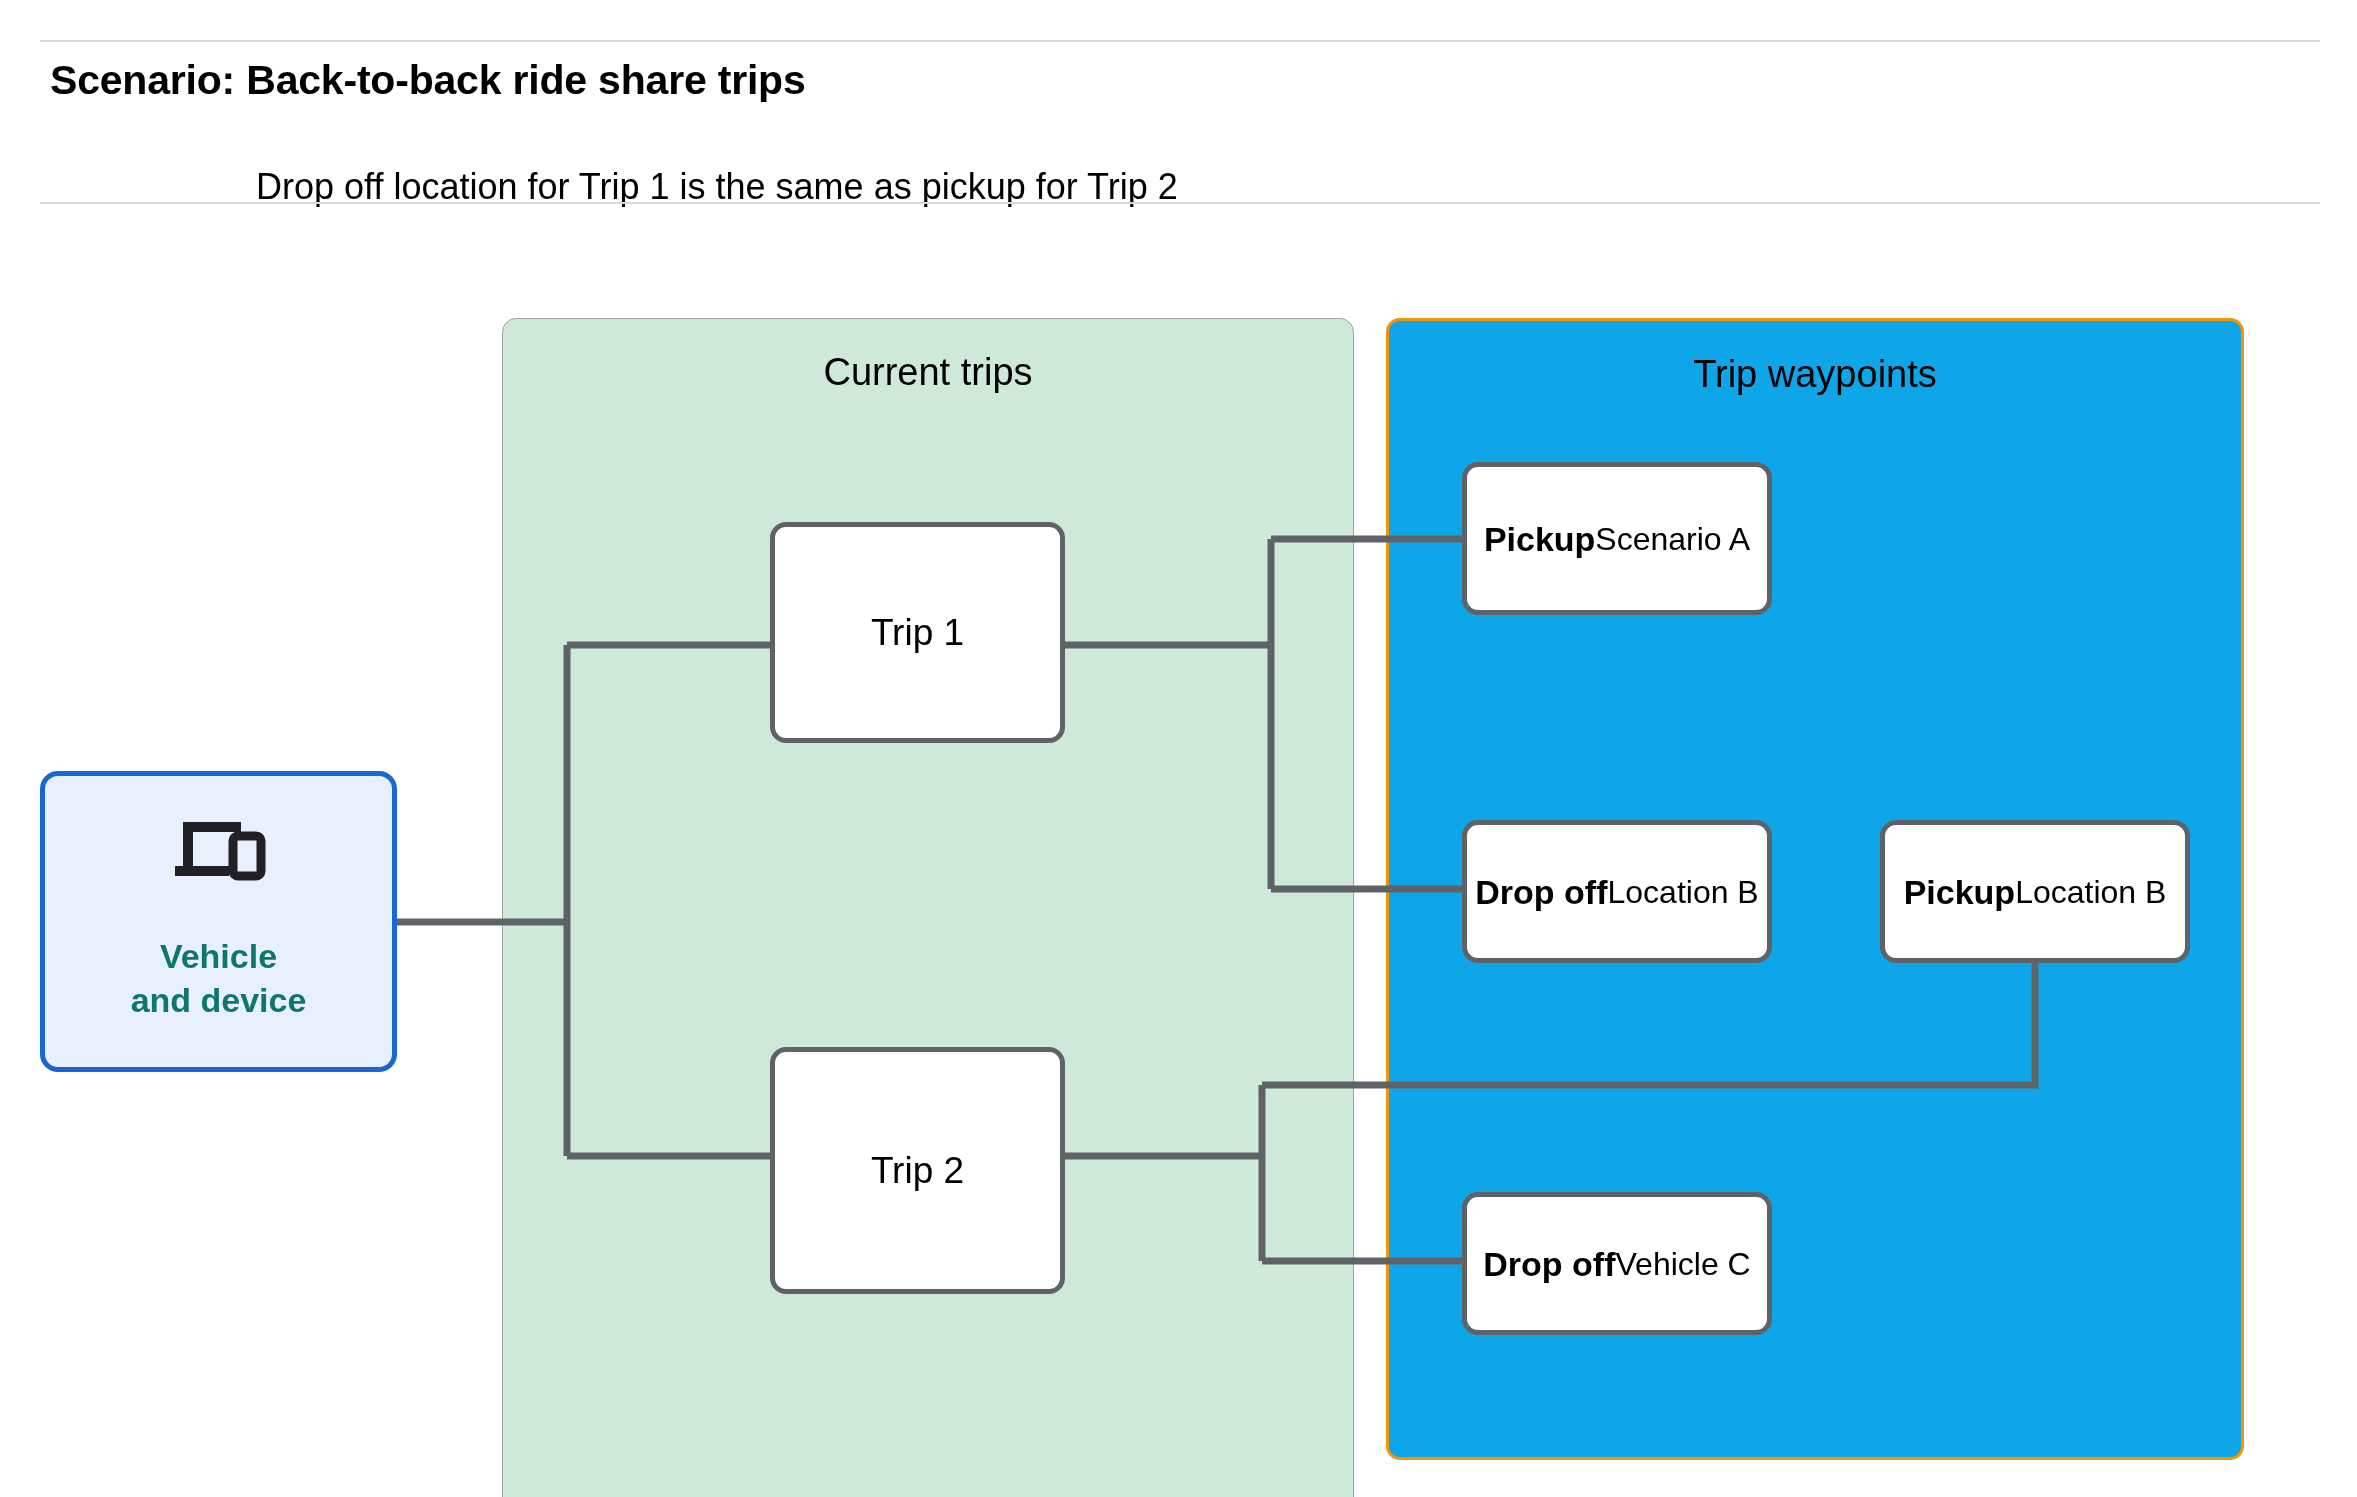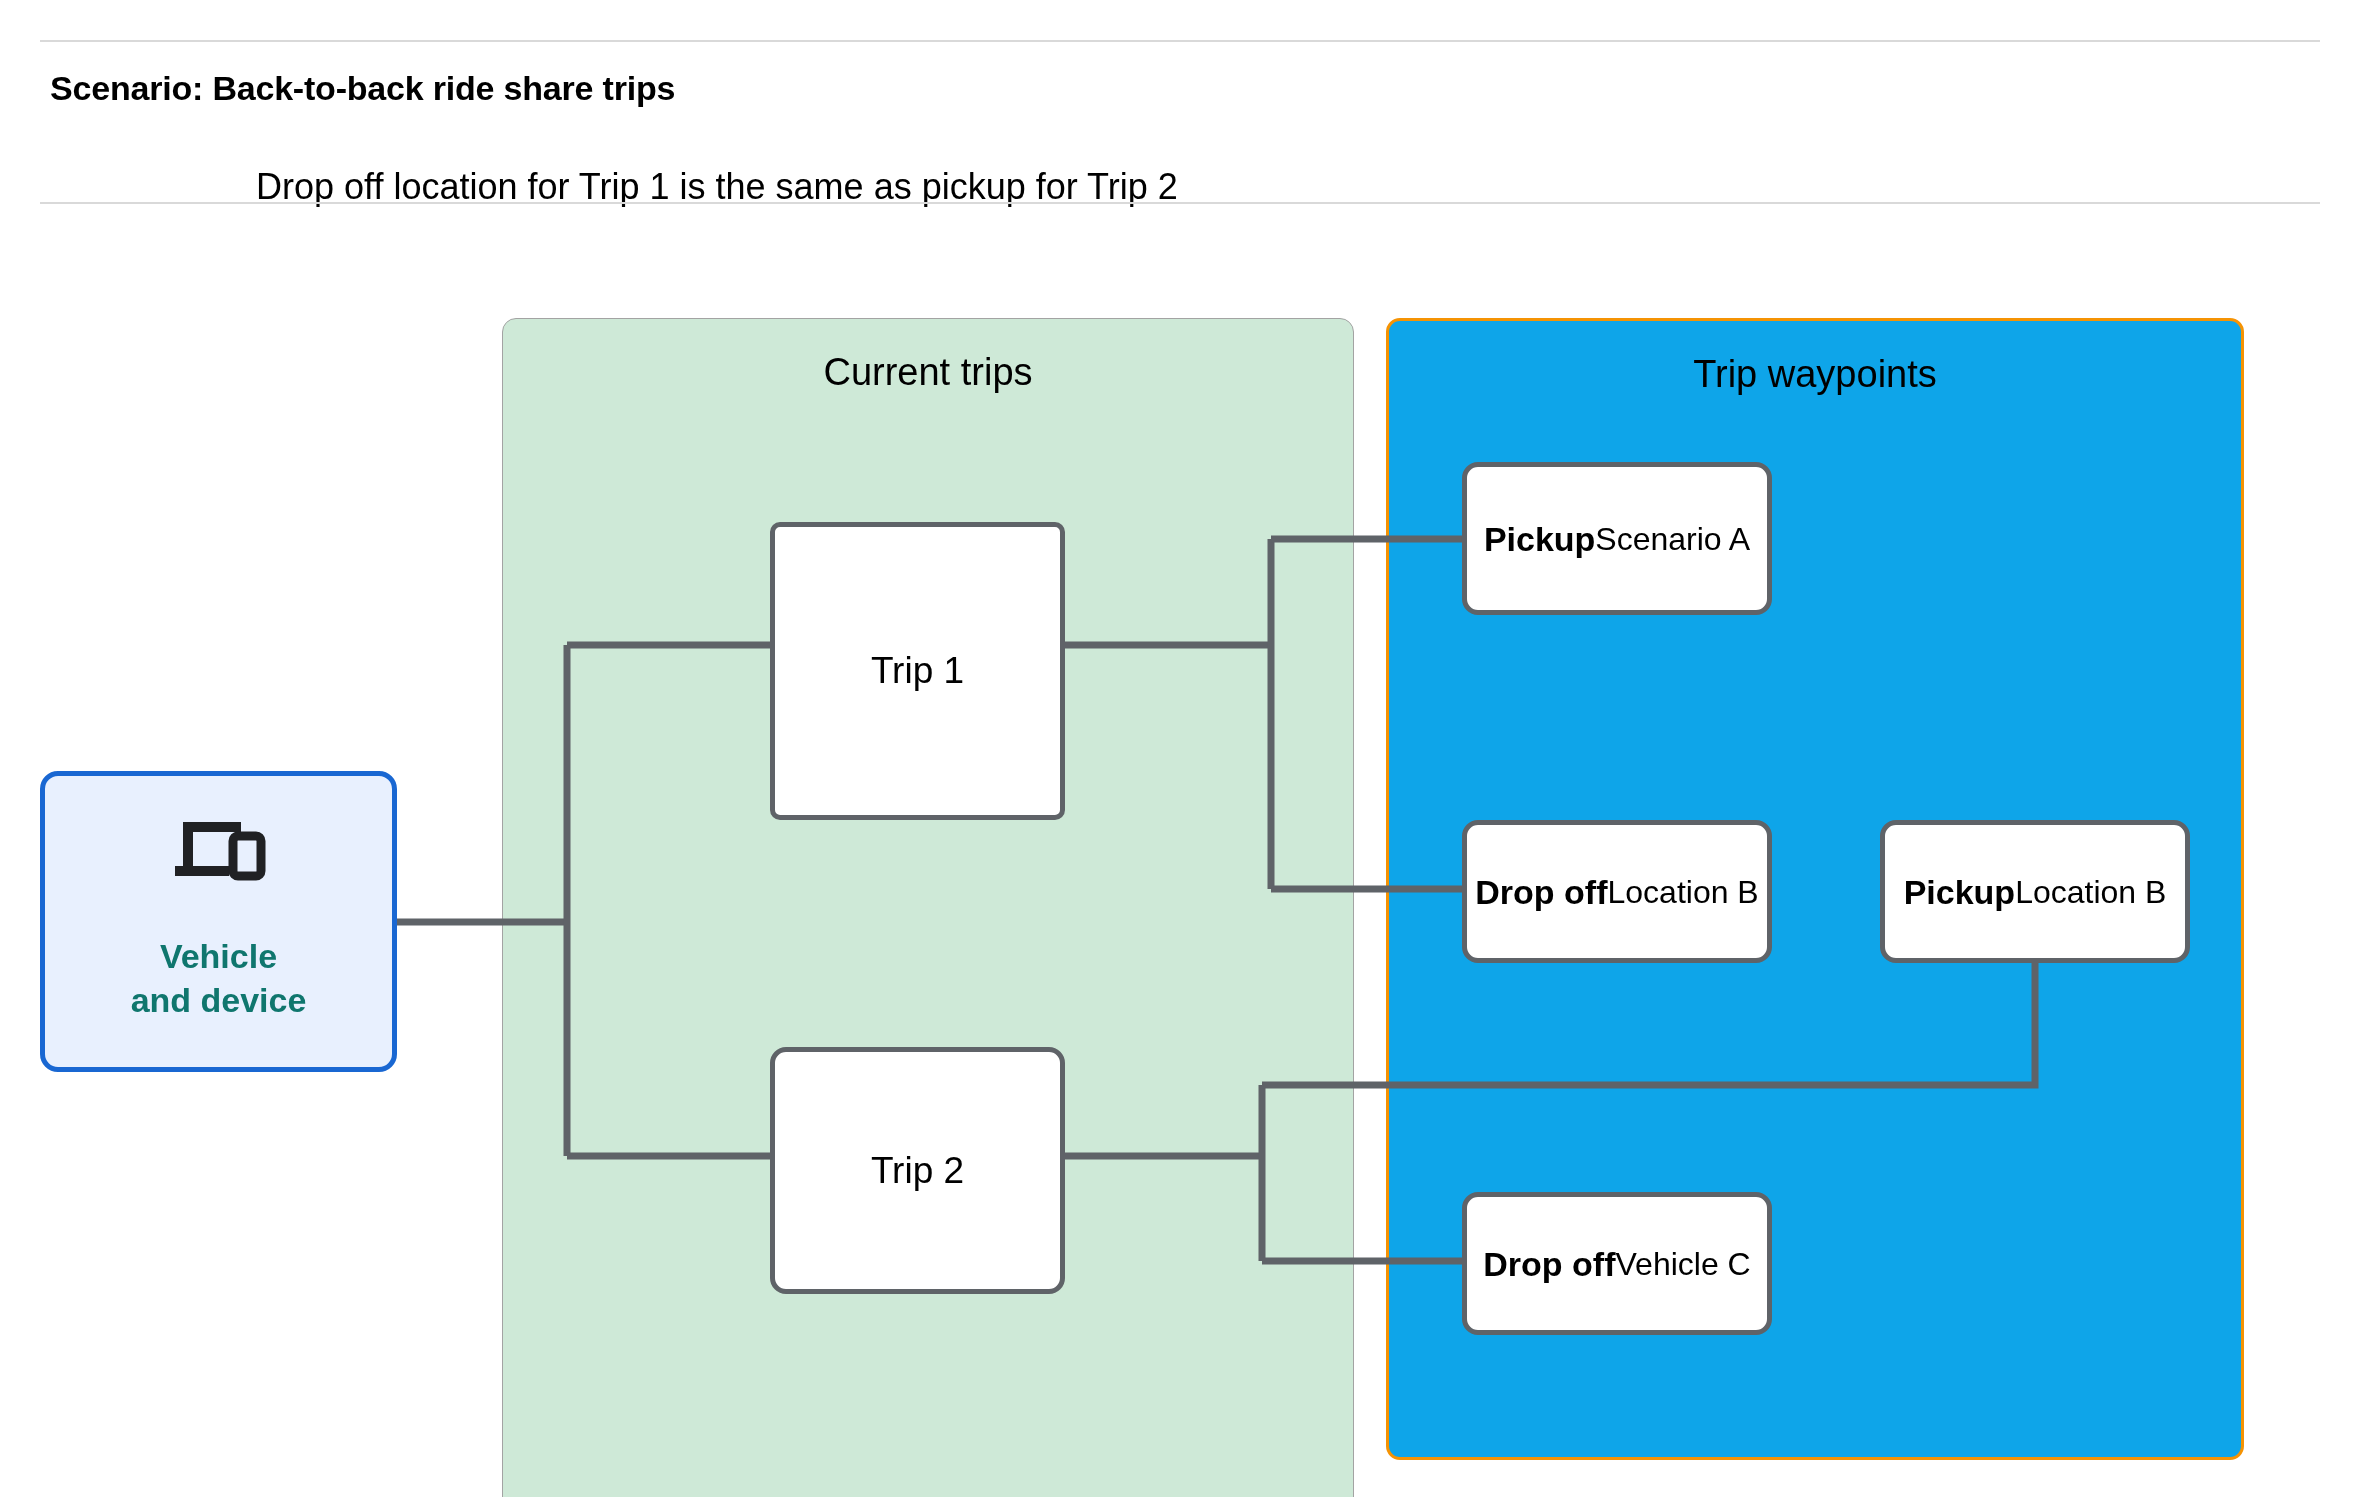--- a/index.html
+++ b/index.html
@@ -26,22 +26,22 @@
     width: 2280px;
     height: 2px;
     background: #d9d9d9;
   }
   #rule-top { top: 40px; }
   #rule-bottom { top: 202px; }
 
   #header-title {
     position: absolute;
     left: 50px;
-    top: 62px;
-    font-size: 34px;
+    top: 54px;
+    font-size: 41px;
     font-weight: 700;
     letter-spacing: -0.2px;
     line-height: 52px;
     white-space: nowrap;
     color: #000000;
   }
   #header-subtitle {
     position: absolute;
     left: 256px;
     top: 116px;
@@ -108,21 +108,21 @@
     font-size: 32px;
     font-weight: 400;
     line-height: 42px;
     color: #000000;
   }
   .trip-node .node-title {
     font-size: 37px;
     font-weight: 400;
   }
 
-  #node-trip-1 { left: 770px; top: 522px; width: 295px; height: 298px; border-radius: 10px; }
+  #node-trip-1 { left: 770px; top: 522px; width: 295px; height: 221px; }
   #node-trip-2 { left: 770px; top: 1033px; width: 295px; height: 247px; margin-top: 14px; }
 
   #node-pickup-a   { left: 1462px; top: 462px;  width: 310px; height: 153px; }
   #node-dropoff-b  { left: 1462px; top: 820px;  width: 310px; height: 143px; }
   #node-pickup-b   { left: 1880px; top: 820px;  width: 310px; height: 143px; }
   #node-dropoff-c  { left: 1462px; top: 1192px; width: 310px; height: 143px; }
 
   
   #node-vehicle {
     position: absolute;

